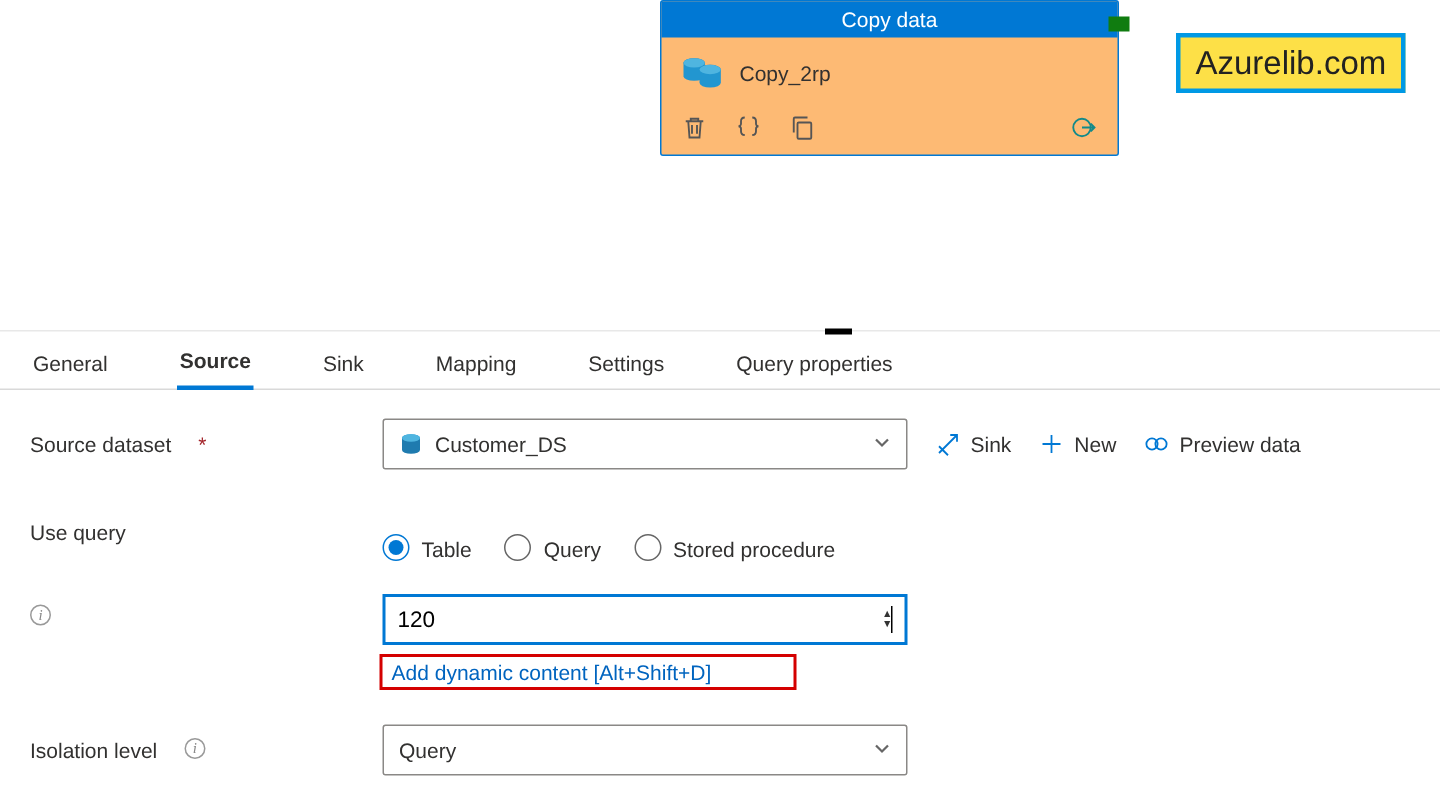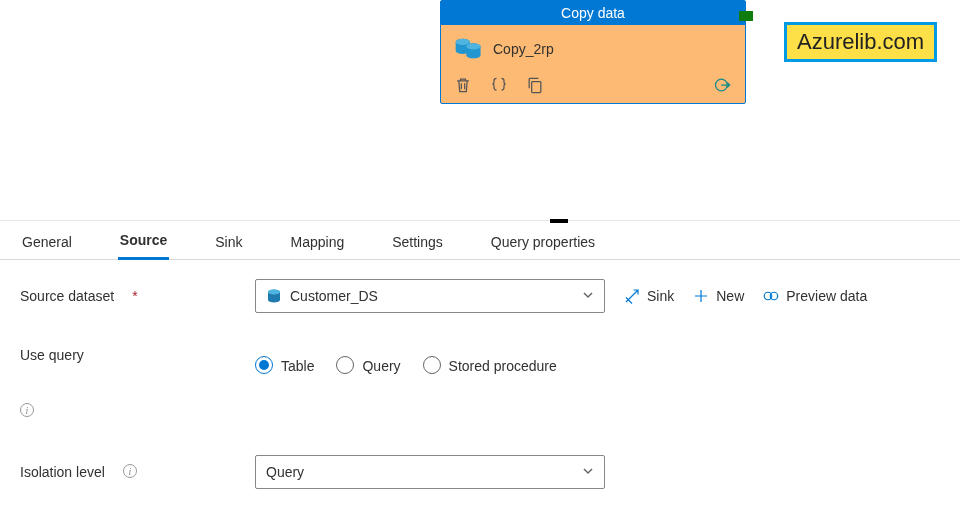--- a/index.html
+++ b/index.html
@@ -380,20 +380,33 @@
           <span>Stored procedure</span>
         </div>
       </div>
     </div>
   </div>
 
   <div class="form-row" style="align-items:flex-start;">
     <div class="form-label" style="padding-top:7px;">
       <span class="info-ic">i</span>
     </div>
+    <div class="form-controls">
+      <div class="timeout-wrap">
+        <div class="num-input">
+          <input type="text" value="120" style="">
+          <span class="caret"></span>
+          <span class="stepper">
+            <span>▲</span>
+              <span>▼</span>
+          </span>
+        </div>
+        <div class="dynamic-hint">Add dynamic content [Alt+Shift+D]</div>
+      </div>
+    </div>
   </div>
 
   <div class="form-row">
     <div class="form-label">
       <span>Isolation level</span>
       <span class="info-ic">i</span>
     </div>
     <div class="form-controls">
       <div class="select-box">
         <span>Query</span>

